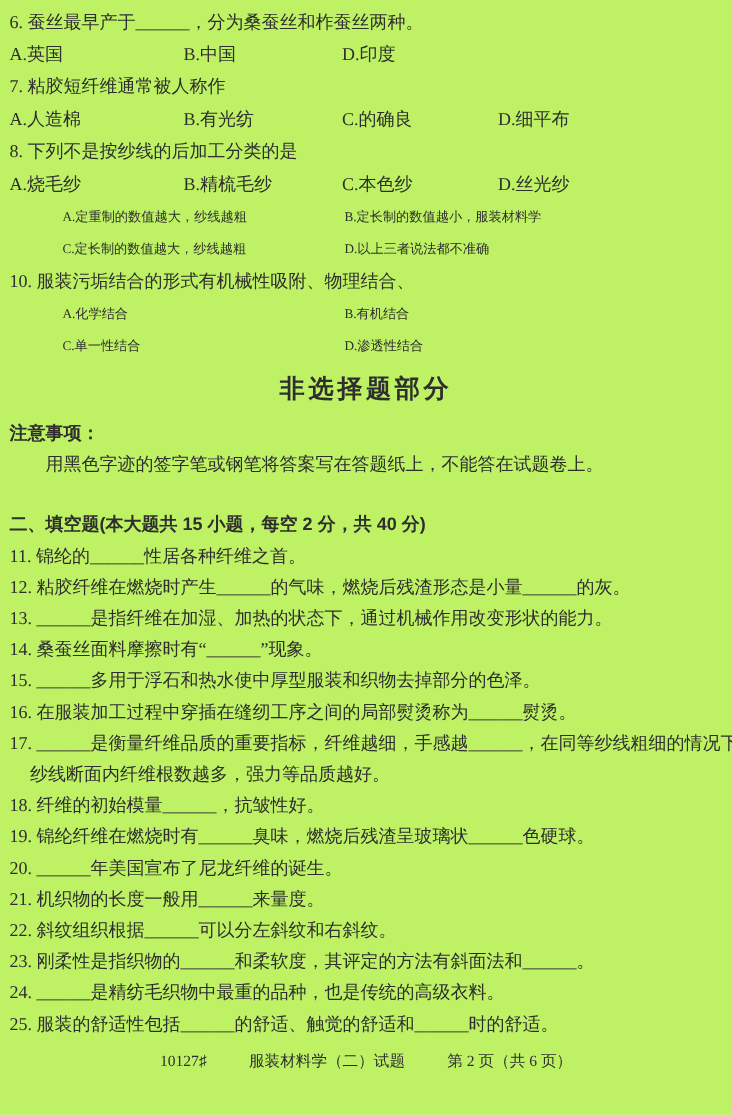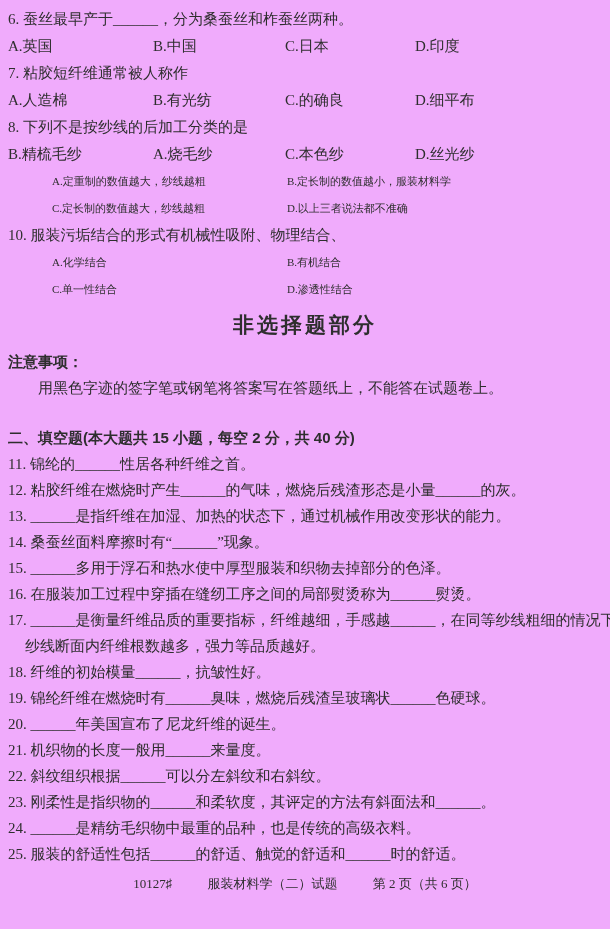--- a/index.html
+++ b/index.html
@@ -4,21 +4,21 @@
 <style>
   html,body{margin:0;padding:0;}
   body{
     background:#e8e8e8;
     font-family:"Liberation Serif","DejaVu Serif",serif;
   }
   .page{
     position:relative;
     width:610px;height:929px;
     margin:0 auto;
-    background:#f0abfc;
+    background:#bef264;
     color:#2e2e2e;
     overflow:hidden;
     box-sizing:border-box;
     padding:6px 8px 0 8px;
   }
   .mcline{height:27px;line-height:27px;font-size:15px;white-space:nowrap;}
   .fline{height:26px;line-height:26px;font-size:15px;white-space:nowrap;}
   .opts4{display:grid;grid-template-columns:145px 132px 130px 1fr;}
   .opts4 span{height:27px;line-height:27px;font-size:15px;white-space:nowrap;}
   .opts2{display:grid;grid-template-columns:235px 1fr;margin-left:20px;}
@@ -43,36 +43,35 @@
 </style>
 </head>
 <body>
 
 <div class="page">
 
   <div class="mcline">6. 蚕丝最早产于______，分为桑蚕丝和柞蚕丝两种。</div>
   <div class="opts4">
     <span>A.英国</span>
     <span>B.中国</span>
-    <span>C.日本</span>
     <span>D.印度</span>
   </div>
 
   <div class="mcline">7. 粘胶短纤维通常被人称作</div>
   <div class="opts4">
     <span>A.人造棉</span>
     <span>B.有光纺</span>
     <span>C.的确良</span>
     <span>D.细平布</span>
   </div>
 
   <div class="mcline">8. 下列不是按纱线的后加工分类的是</div>
   <div class="opts4">
+    <span>A.烧毛纱</span>
     <span>B.精梳毛纱</span>
-    <span>A.烧毛纱</span>
     <span>C.本色纱</span>
     <span>D.丝光纱</span>
   </div>
 
   <div class="opts2">
     <span>A.定重制的数值越大，纱线越粗</span>
     <span>B.定长制的数值越小，服装材料学</span>
     <span>C.定长制的数值越大，纱线越粗</span>
     <span>D.以上三者说法都不准确</span>
   </div>

